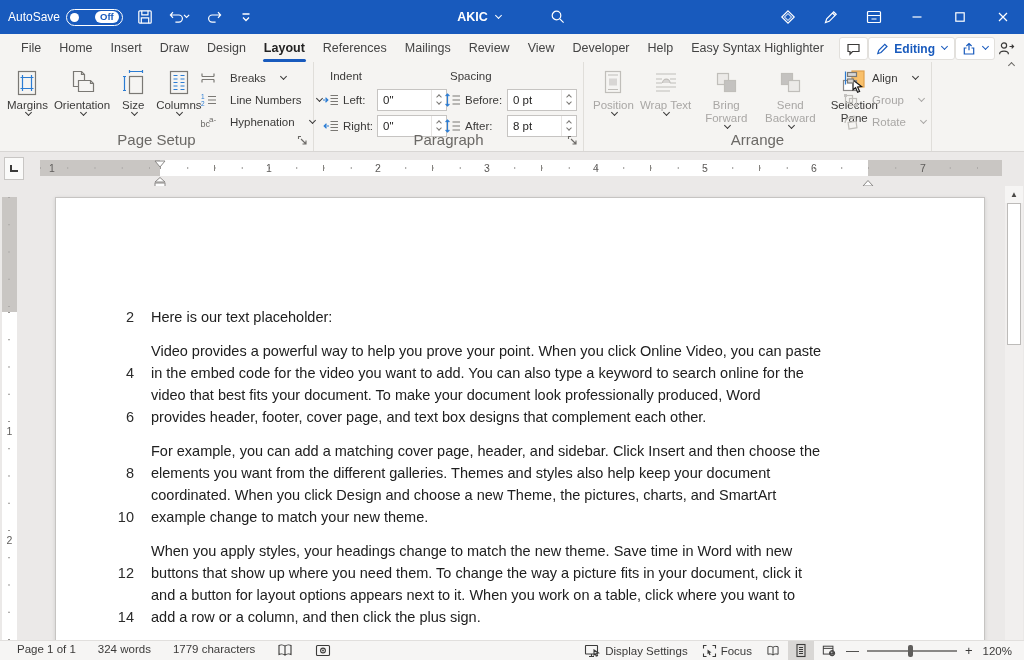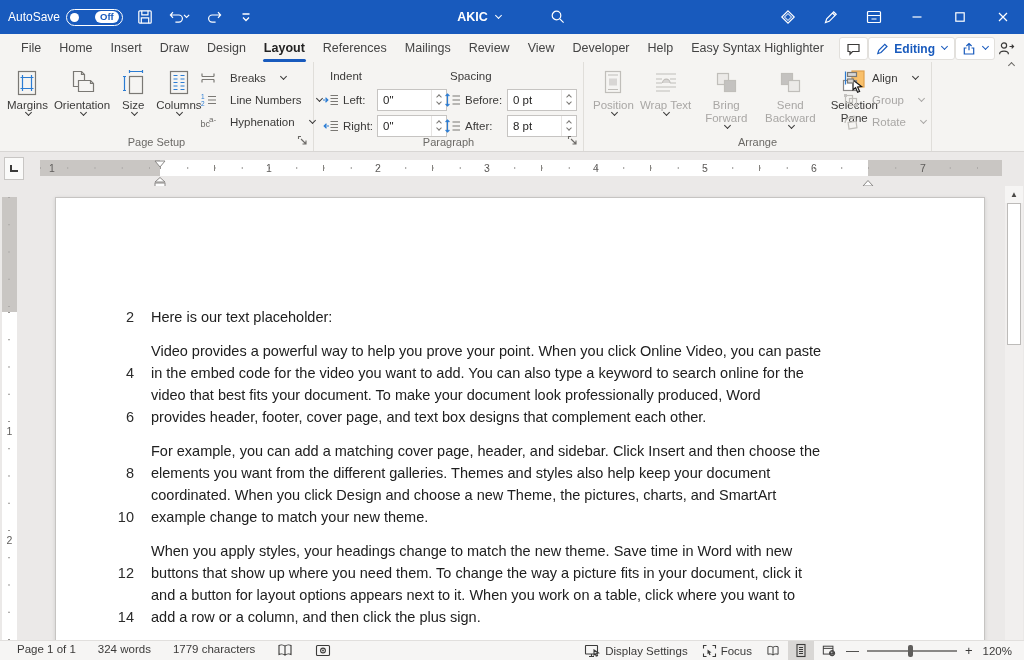--- a/index.html
+++ b/index.html
@@ -29,21 +29,21 @@
 .tab{display:flex;align-items:center;padding:0 9px;position:relative;cursor:default;white-space:nowrap}
 .tab.active{font-weight:700;color:#222}
 .tab.active:after{content:"";position:absolute;left:8px;right:8px;bottom:0;height:3px;background:#185abd;border-radius:2px}
 .tabrow-right{position:absolute;right:6px;top:37px;display:flex;align-items:center;z-index:3}
 .pillbtn{display:flex;align-items:center;gap:5px;background:#fff;border:1px solid #e2e0dc;border-radius:3px;height:23px;padding:0 7px;font-size:12px;font-weight:700;color:#185abd}
 .pillbtn svg,.tabrow-right svg{fill:none;stroke-width:1.2}
 
 
 .ribbon{position:absolute;left:0;top:62px;width:1024px;height:90px;background:#f5f4f2;border-bottom:1px solid #d8d6d4;font-size:11.5px}
 .rgroup{position:absolute;top:0;height:89px;border-right:1px solid #e0deda}
-.gtitle{position:absolute;bottom:3px;left:0;right:0;text-align:center;font-size:11px;color:#6b6966}
+.gtitle{position:absolute;bottom:3px;left:0;right:0;text-align:center;font-size:15px;color:#6b6966}
 .launcher{position:absolute;right:4px;bottom:4px;width:12px;height:12px}
 .launcher svg{stroke:#6b6966;fill:none;stroke-width:1.1}
 .bigrow{position:absolute;left:4px;top:2px;display:flex;align-items:flex-start}
 .bigbtn{display:flex;flex-direction:column;align-items:center;padding:3px 3px 0;min-width:40px}
 .bigbtn .bicon{height:32px;display:flex;align-items:center;justify-content:center}
 .bigbtn .blbl{text-align:center;line-height:13px;max-width:58px;color:#3b3a39}
 .bigbtn.dis .blbl{color:#a9a7a5}
 .smallcol{position:absolute;display:flex;flex-direction:column;gap:2px}
 .smallbtn{display:flex;align-items:center;gap:13px;height:20px;color:#3b3a39;white-space:nowrap}
 .smallbtn.dis{color:#a9a7a5}

